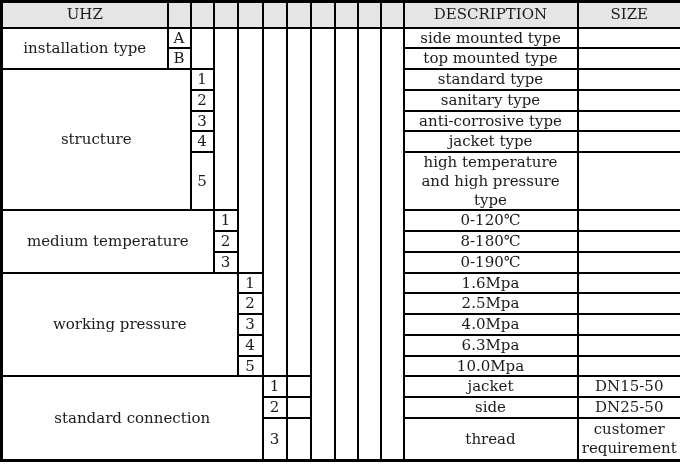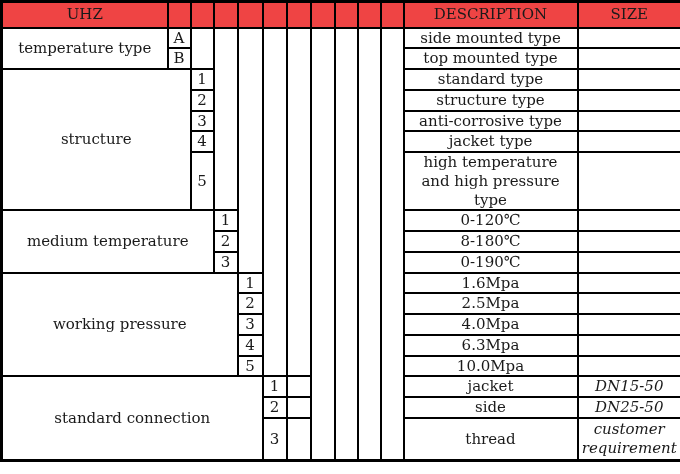--- a/index.html
+++ b/index.html
@@ -27,29 +27,28 @@
     text-align: center;
     vertical-align: middle;
     padding: 0 3px;
     line-height: 1.25;
     overflow: hidden;
     box-sizing: border-box;
   }
   tr.hdr { height: 26px; }
   tr.std { height: 20px; }
   tr.dbl { height: 43px; }
-  td.hd { background: #ef4444; }
+  td.hd { background: #e5e5e5; }
   td.uhz {
     text-align: left;
     padding-left: 7px;
   }
   td.size-val {
     text-align: left;
     padding-left: 4px;
-    font-style: italic;
   }
   td.strip { background: #ffffff; }
 </style>
 </head>
 <body>
 
 <div class="page">
   <table class="model-table">
     <colgroup>
       <col style="width:166px">
@@ -78,21 +77,21 @@
         <td class="hd"></td>
         <td class="hd"></td>
         <td class="hd"></td>
         <td class="hd"></td>
         <td class="hd"></td>
         <td class="hd">DESCRIPTION</td>
         <td class="hd">SIZE</td>
       </tr>
 
       <tr class="std">
-        <td rowspan="2">temperature type</td>
+        <td rowspan="2">installation type</td>
         <td>A</td>
         <td rowspan="2" class="strip"></td>
         <td rowspan="7" class="strip"></td>
         <td rowspan="10" class="strip"></td>
         <td rowspan="15" class="strip"></td>
         <td rowspan="15" class="strip"></td>
         <td rowspan="18" class="strip"></td>
         <td rowspan="18" class="strip"></td>
         <td rowspan="18" class="strip"></td>
         <td rowspan="18" class="strip"></td>
@@ -107,21 +106,21 @@
       </tr>
 
       <tr class="std">
         <td rowspan="5" colspan="2">structure</td>
         <td>1</td>
         <td>standard type</td>
         <td></td>
       </tr>
       <tr class="std">
         <td>2</td>
-        <td>structure type</td>
+        <td>sanitary type</td>
         <td></td>
       </tr>
       <tr class="std">
         <td>3</td>
         <td>anti-corrosive type</td>
         <td></td>
       </tr>
       <tr class="std">
         <td>4</td>
         <td>jacket type</td>

